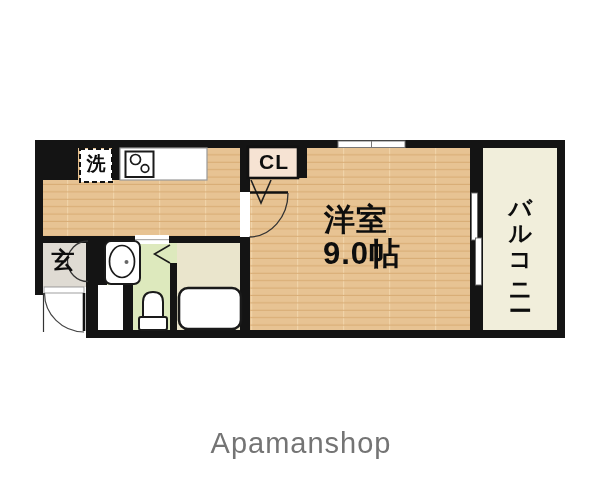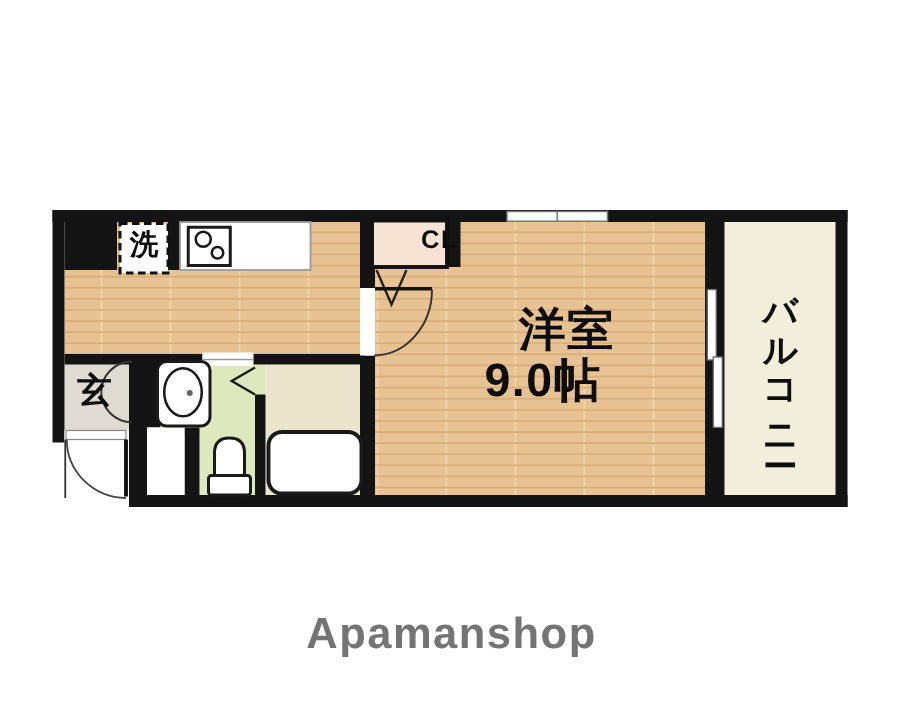--- a/index.html
+++ b/index.html
@@ -3,26 +3,26 @@
 <meta charset="utf-8">
 <style>
   html,body{margin:0;padding:0;background:#fff;}
   .stage{position:relative;width:600px;height:480px;background:#ffffff;overflow:hidden;
          font-family:"Liberation Sans", sans-serif;}
   .stage svg{position:absolute;left:0;top:0;}
   .lbl{position:absolute;color:#0d0d0d;white-space:nowrap;line-height:1.02;
        font-family:"Liberation Sans", sans-serif;}
   .lbl.center{transform:translateX(-50%);}
   .washer-lbl{font-size:19px;font-weight:600;}
-  .cl-lbl{font-size:17px;font-weight:700;letter-spacing:1px;margin-left:19px;}
+  .cl-lbl{font-size:21px;font-weight:700;letter-spacing:1px;}
   .room-name-lbl,.room-size-lbl{font-size:31px;font-weight:700;letter-spacing:1px;}
   .balcony-lbl{font-size:23px;font-weight:700;writing-mode:vertical-rl;text-orientation:upright;
                letter-spacing:3px;transform:translateX(-50%);}
   .entrance-lbl{font-size:23px;font-weight:700;}
-  .logo-lbl{font-size:29px;font-weight:700;letter-spacing:1px;color:#747474;}
+  .logo-lbl{font-size:29px;font-weight:400;letter-spacing:1px;color:#747474;margin-top:20px;}
 </style>
 </head>
 <body>
 
 <div class="stage">
 
   <svg width="600" height="480" viewBox="0 0 600 480">
     <defs>
       <pattern id="wood" width="46" height="7.4" patternUnits="userSpaceOnUse">
         <rect width="46" height="7.4" fill="#e7c393"></rect>
@@ -106,19 +106,19 @@
     <path d="M170,245 L154.5,254 L170,263" fill="none" stroke="#1a1a1a" stroke-width="1.6"></path>
     <g>
       <rect x="139" y="317" width="28" height="13" rx="2" fill="#ffffff" stroke="#1a1a1a" stroke-width="2"></rect>
       <path d="M143,317 L143,302 Q143,292 153,292 Q163,292 163,302 L163,317 Z" fill="#ffffff" stroke="#1a1a1a" stroke-width="2"></path>
     </g>
     <rect x="179" y="288" width="62" height="41" rx="9" fill="#ffffff" stroke="#1a1a1a" stroke-width="2.6"></rect>
   </svg>
 
   <div class="lbl center washer-lbl" style="left:96px;top:154px;">洗</div>
   <div class="lbl center cl-lbl" style="left:274px;top:151px;">CL</div>
-  <div class="lbl center room-name-lbl" style="left:378px;top:204px;">洋室</div>
+  <div class="lbl center room-name-lbl" style="left:356px;top:204px;">洋室</div>
   <div class="lbl center room-size-lbl" style="left:362px;top:238px;text-align:right;">9.0帖</div>
   <div class="lbl balcony-lbl" style="left:520px;top:181px;">バルコニー</div>
   <div class="lbl center entrance-lbl" style="left:63px;top:249px;">玄</div>
   <div class="lbl center logo-lbl" style="left:301px;top:409px;">Apamanshop</div>
 
 </div>
 
 </body></html>

